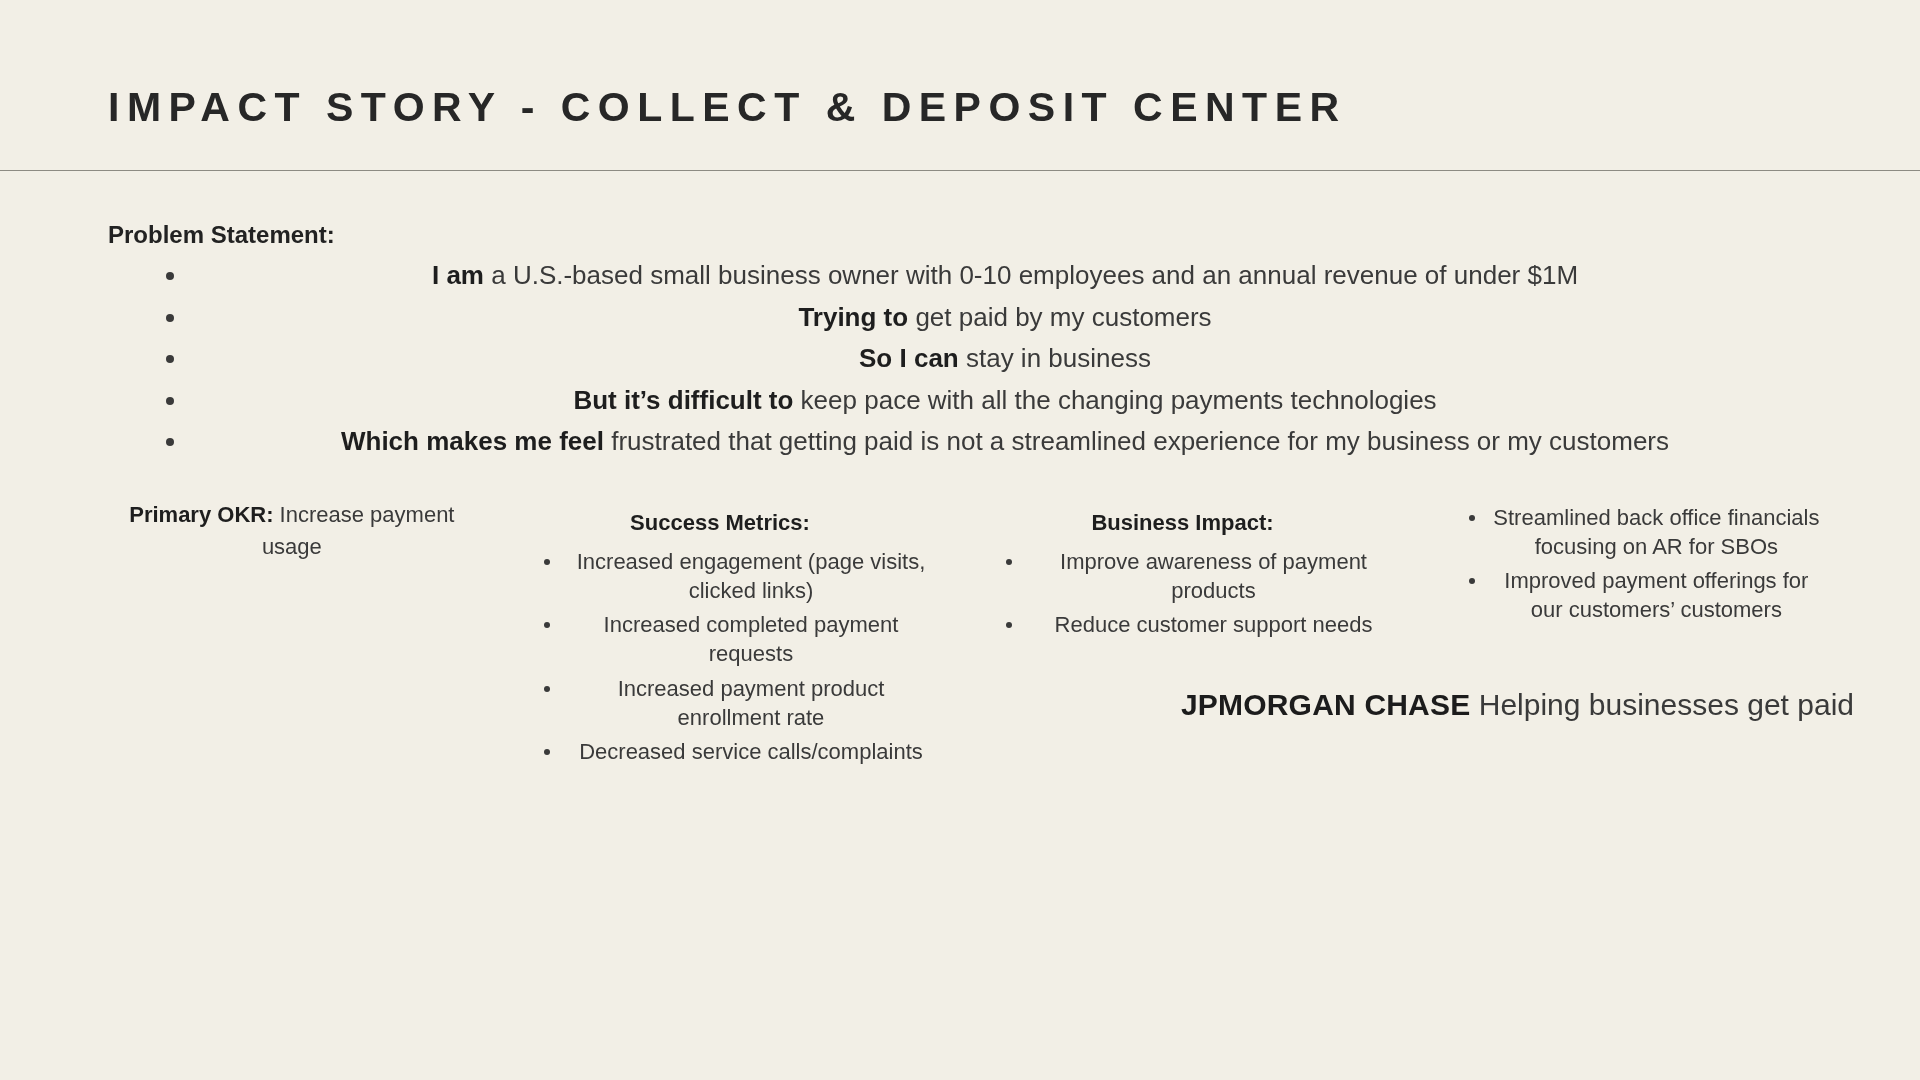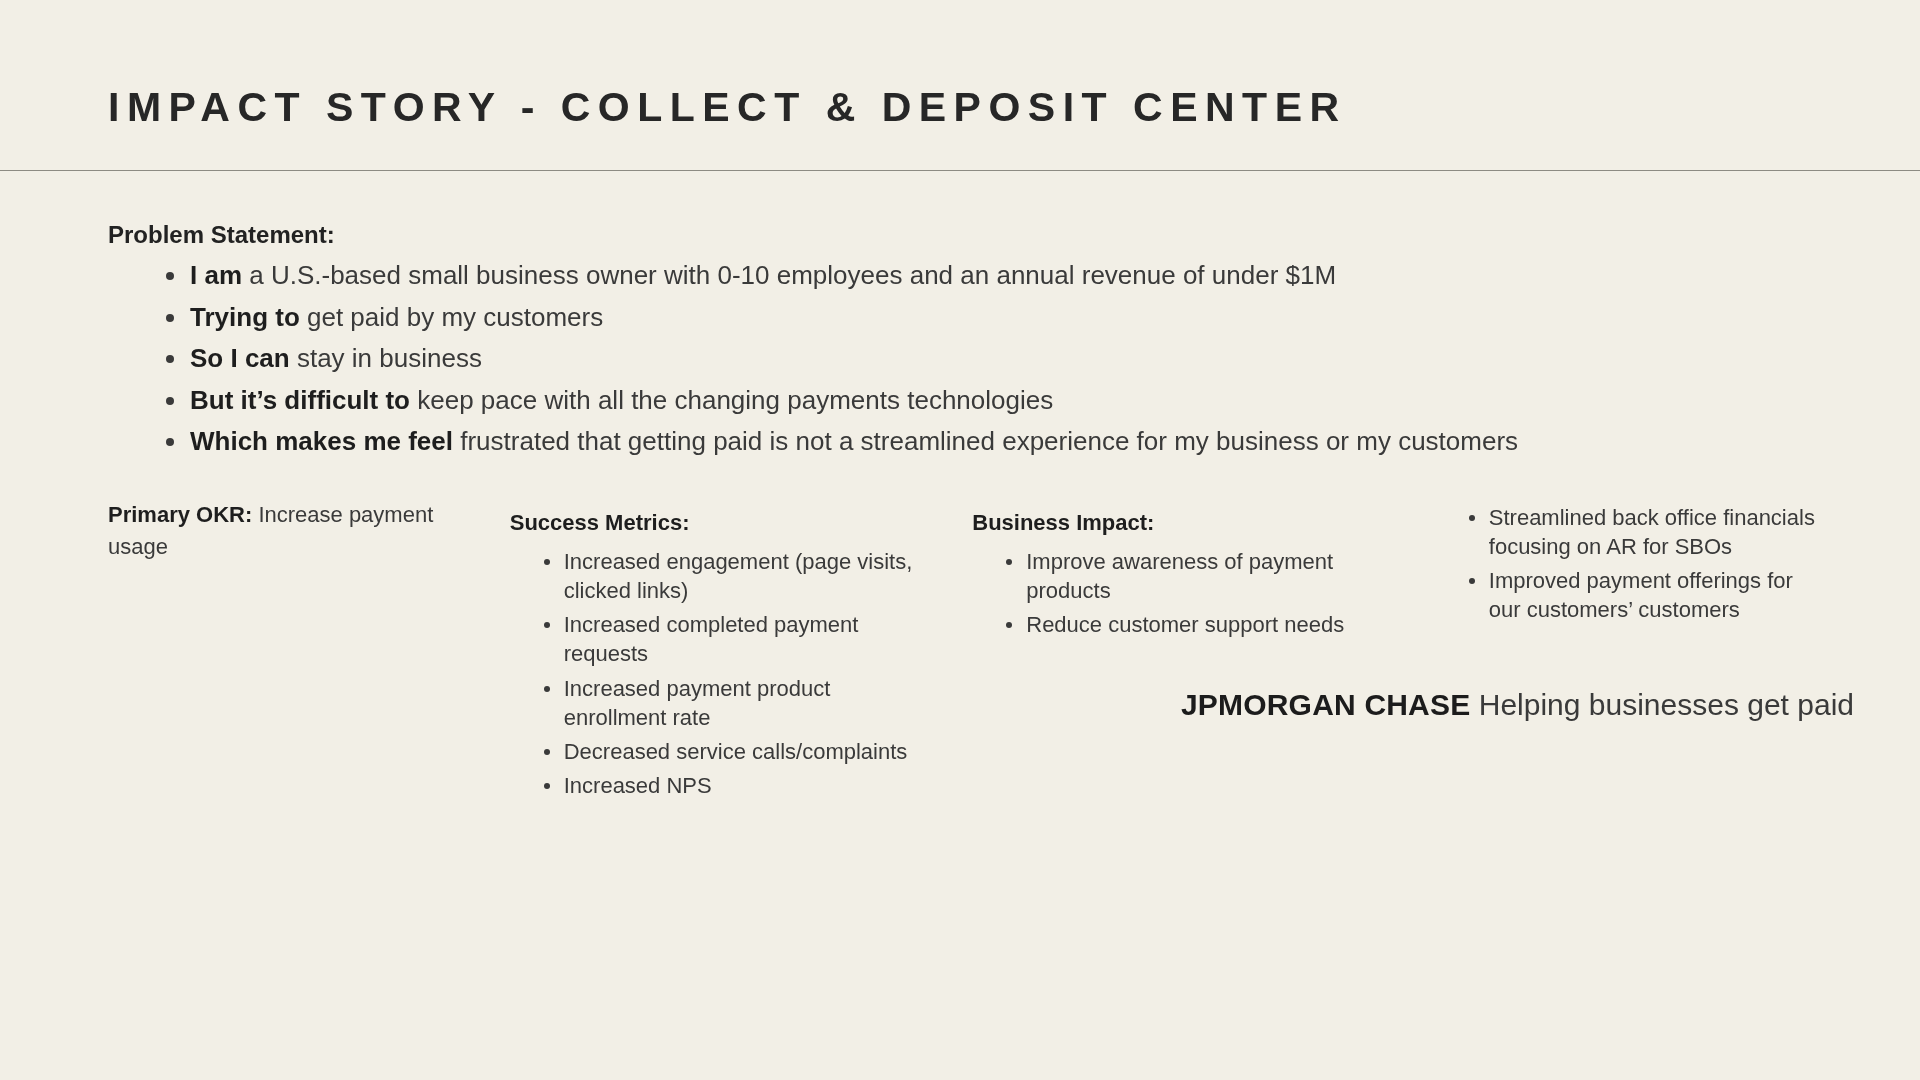--- a/index.html
+++ b/index.html
@@ -48,20 +48,21 @@
     margin: 6px 0 0 0;
     padding: 0 100px 0 56px;
   }
   ul.problem-list li {
     position: relative;
     font-size: 26px;
     line-height: 1.48;
     color: #3a3a3a;
     margin-bottom: 3px;
     padding-left: 26px;
+    text-align: center;
   }
   ul.problem-list li::before {
     content: "";
     position: absolute;
     left: 2px;
     top: 16px;
     width: 8px;
     height: 8px;
     border-radius: 50%;
     background: #3a3a3a;
@@ -70,20 +71,21 @@
     color: #1e1e1e;
     font-weight: bold;
   }
   .columns {
     display: flex;
     margin-top: 38px;
     padding-left: 108px;
     padding-right: 70px;
     box-sizing: border-box;
     width: 1920px;
+    text-align: center;
   }
   .col {
     box-sizing: border-box;
     padding-right: 26px;
   }
   .col-okr { width: 400px; }
   .col-success { width: 470px; }
   .col-business { width: 470px; }
   .col-customer { width: 430px; }
 
@@ -167,21 +169,20 @@
       <div class="okr-text"><b>Primary OKR:</b><span> Increase payment usage</span></div>
     </div>
 
     <div class="col col-success">
       <div class="col-heading">Success Metrics:</div>
       <ul class="col-list">
         <li>Increased engagement (page visits, clicked links)</li>
         <li>Increased completed payment requests</li>
         <li>Increased payment product enrollment rate</li>
         <li>Decreased service calls/complaints</li>
-        <li>Increased NPS</li>
       </ul>
     </div>
 
     <div class="col col-business">
       <div class="col-heading">Business Impact:</div>
       <ul class="col-list">
         <li>Improve awareness of payment products</li>
         <li>Reduce customer support needs</li>
       </ul>
     </div>

